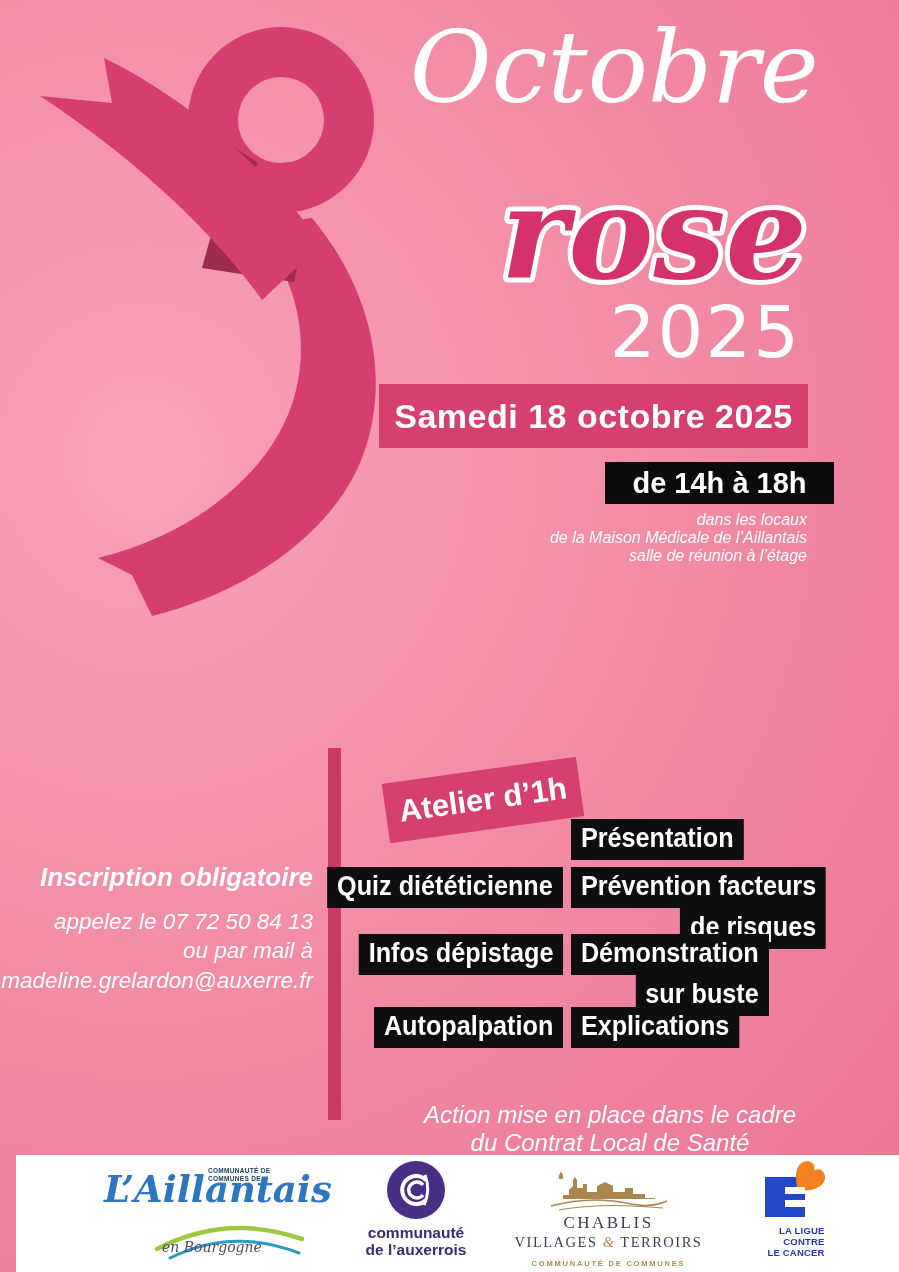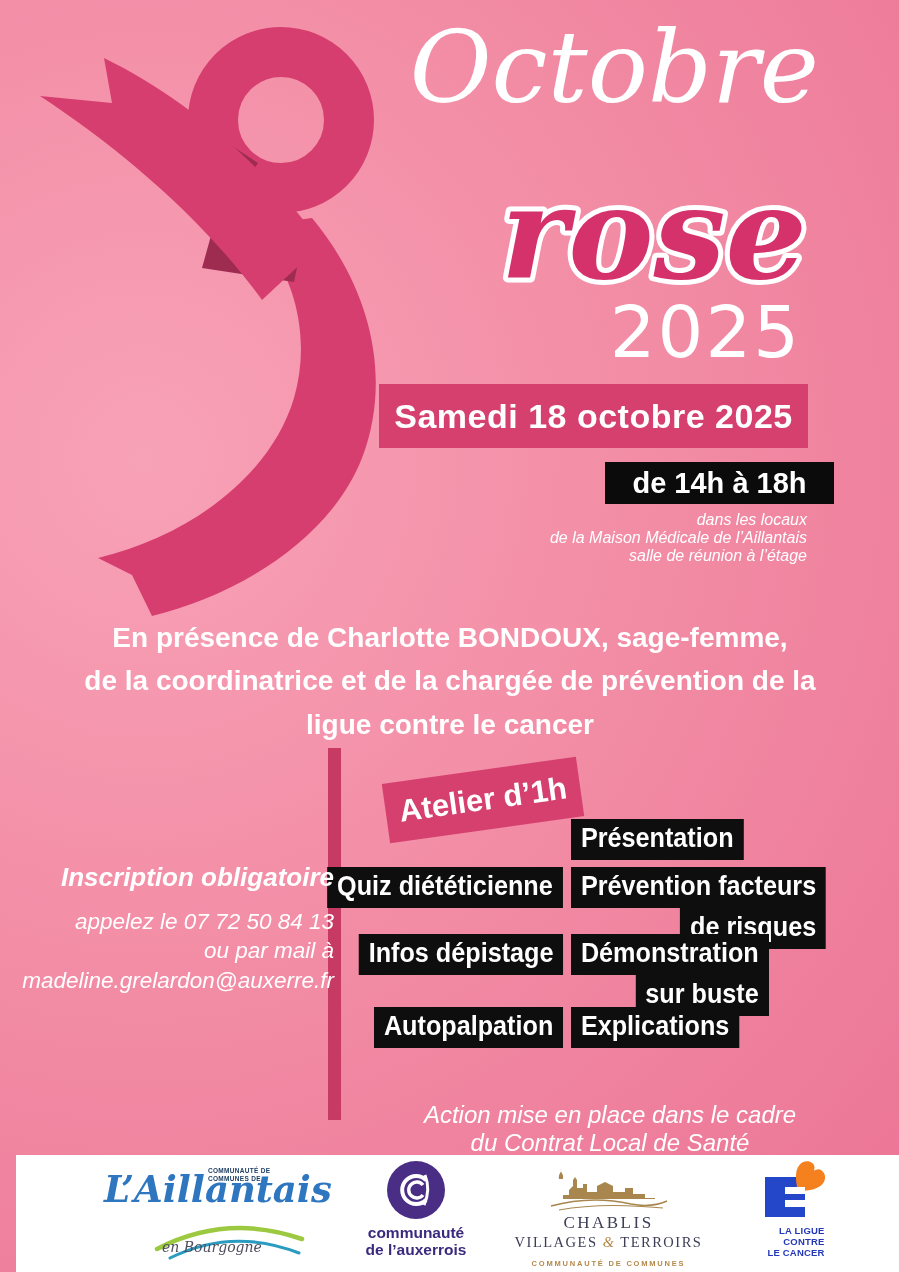--- a/index.html
+++ b/index.html
@@ -60,21 +60,21 @@
     font-weight:700;font-size:28px;line-height:1;padding:5px 11px 8px;white-space:nowrap;
   }
   .chip.abs{position:absolute;z-index:2;}
   .chip.r{transform:scaleX(.9);transform-origin:100% 50%;}
   .chip.l{transform:scaleX(.9);transform-origin:0 50%;}
   .chip-col{
     position:absolute;z-index:2;display:flex;flex-direction:column;align-items:flex-end;
     transform:scaleX(.9);transform-origin:0 50%;
   }
   
-  .registration{position:absolute;left:0;top:862px;width:313px;z-index:2;color:#fff;text-align:right;padding-left:21px;}
+  .registration{position:absolute;left:0;top:862px;width:313px;z-index:2;color:#fff;text-align:right;}
   .reg-title{font-weight:700;font-style:italic;font-size:26px;}
   .reg-details{margin-top:14px;font-style:italic;font-size:22.5px;line-height:1.3;white-space:pre-line;}
   
   .footnote{
     position:absolute;left:320px;top:1101px;width:580px;z-index:2;color:#fff;
     text-align:center;font-style:italic;font-size:24px;line-height:1.18;white-space:pre-line;
   }
   
   .footer{position:absolute;left:16px;bottom:0;width:899px;height:117px;background:#fff;z-index:4;}
   .logo{position:absolute;}
@@ -125,23 +125,20 @@
   </svg>
   <div class="title-year">2025</div>
 
 
   <div class="date-banner">Samedi 18 octobre 2025</div>
   <div class="time-banner">de 14h à 18h</div>
   <div class="location">dans les locaux
 de la Maison Médicale de l’Aillantais
 salle de réunion à l’étage</div>
 
-  <div class="presence">En présence de Charlotte BONDOUX, sage-femme,
-de la coordinatrice et de la chargée de prévention de la
-ligue contre le cancer</div>
 
   <div class="vbar"></div>
   <div class="atelier-banner">Atelier d’1h</div>
 
   <div class="chip abs l" style="left:571px;top:819px;">Présentation</div>
 
   <div class="chip abs r" style="right:336px;top:867px;">Quiz diététicienne</div>
 
   <div class="chip-col" style="left:571px;top:867px;">
     <div class="chip">Prévention facteurs</div>

